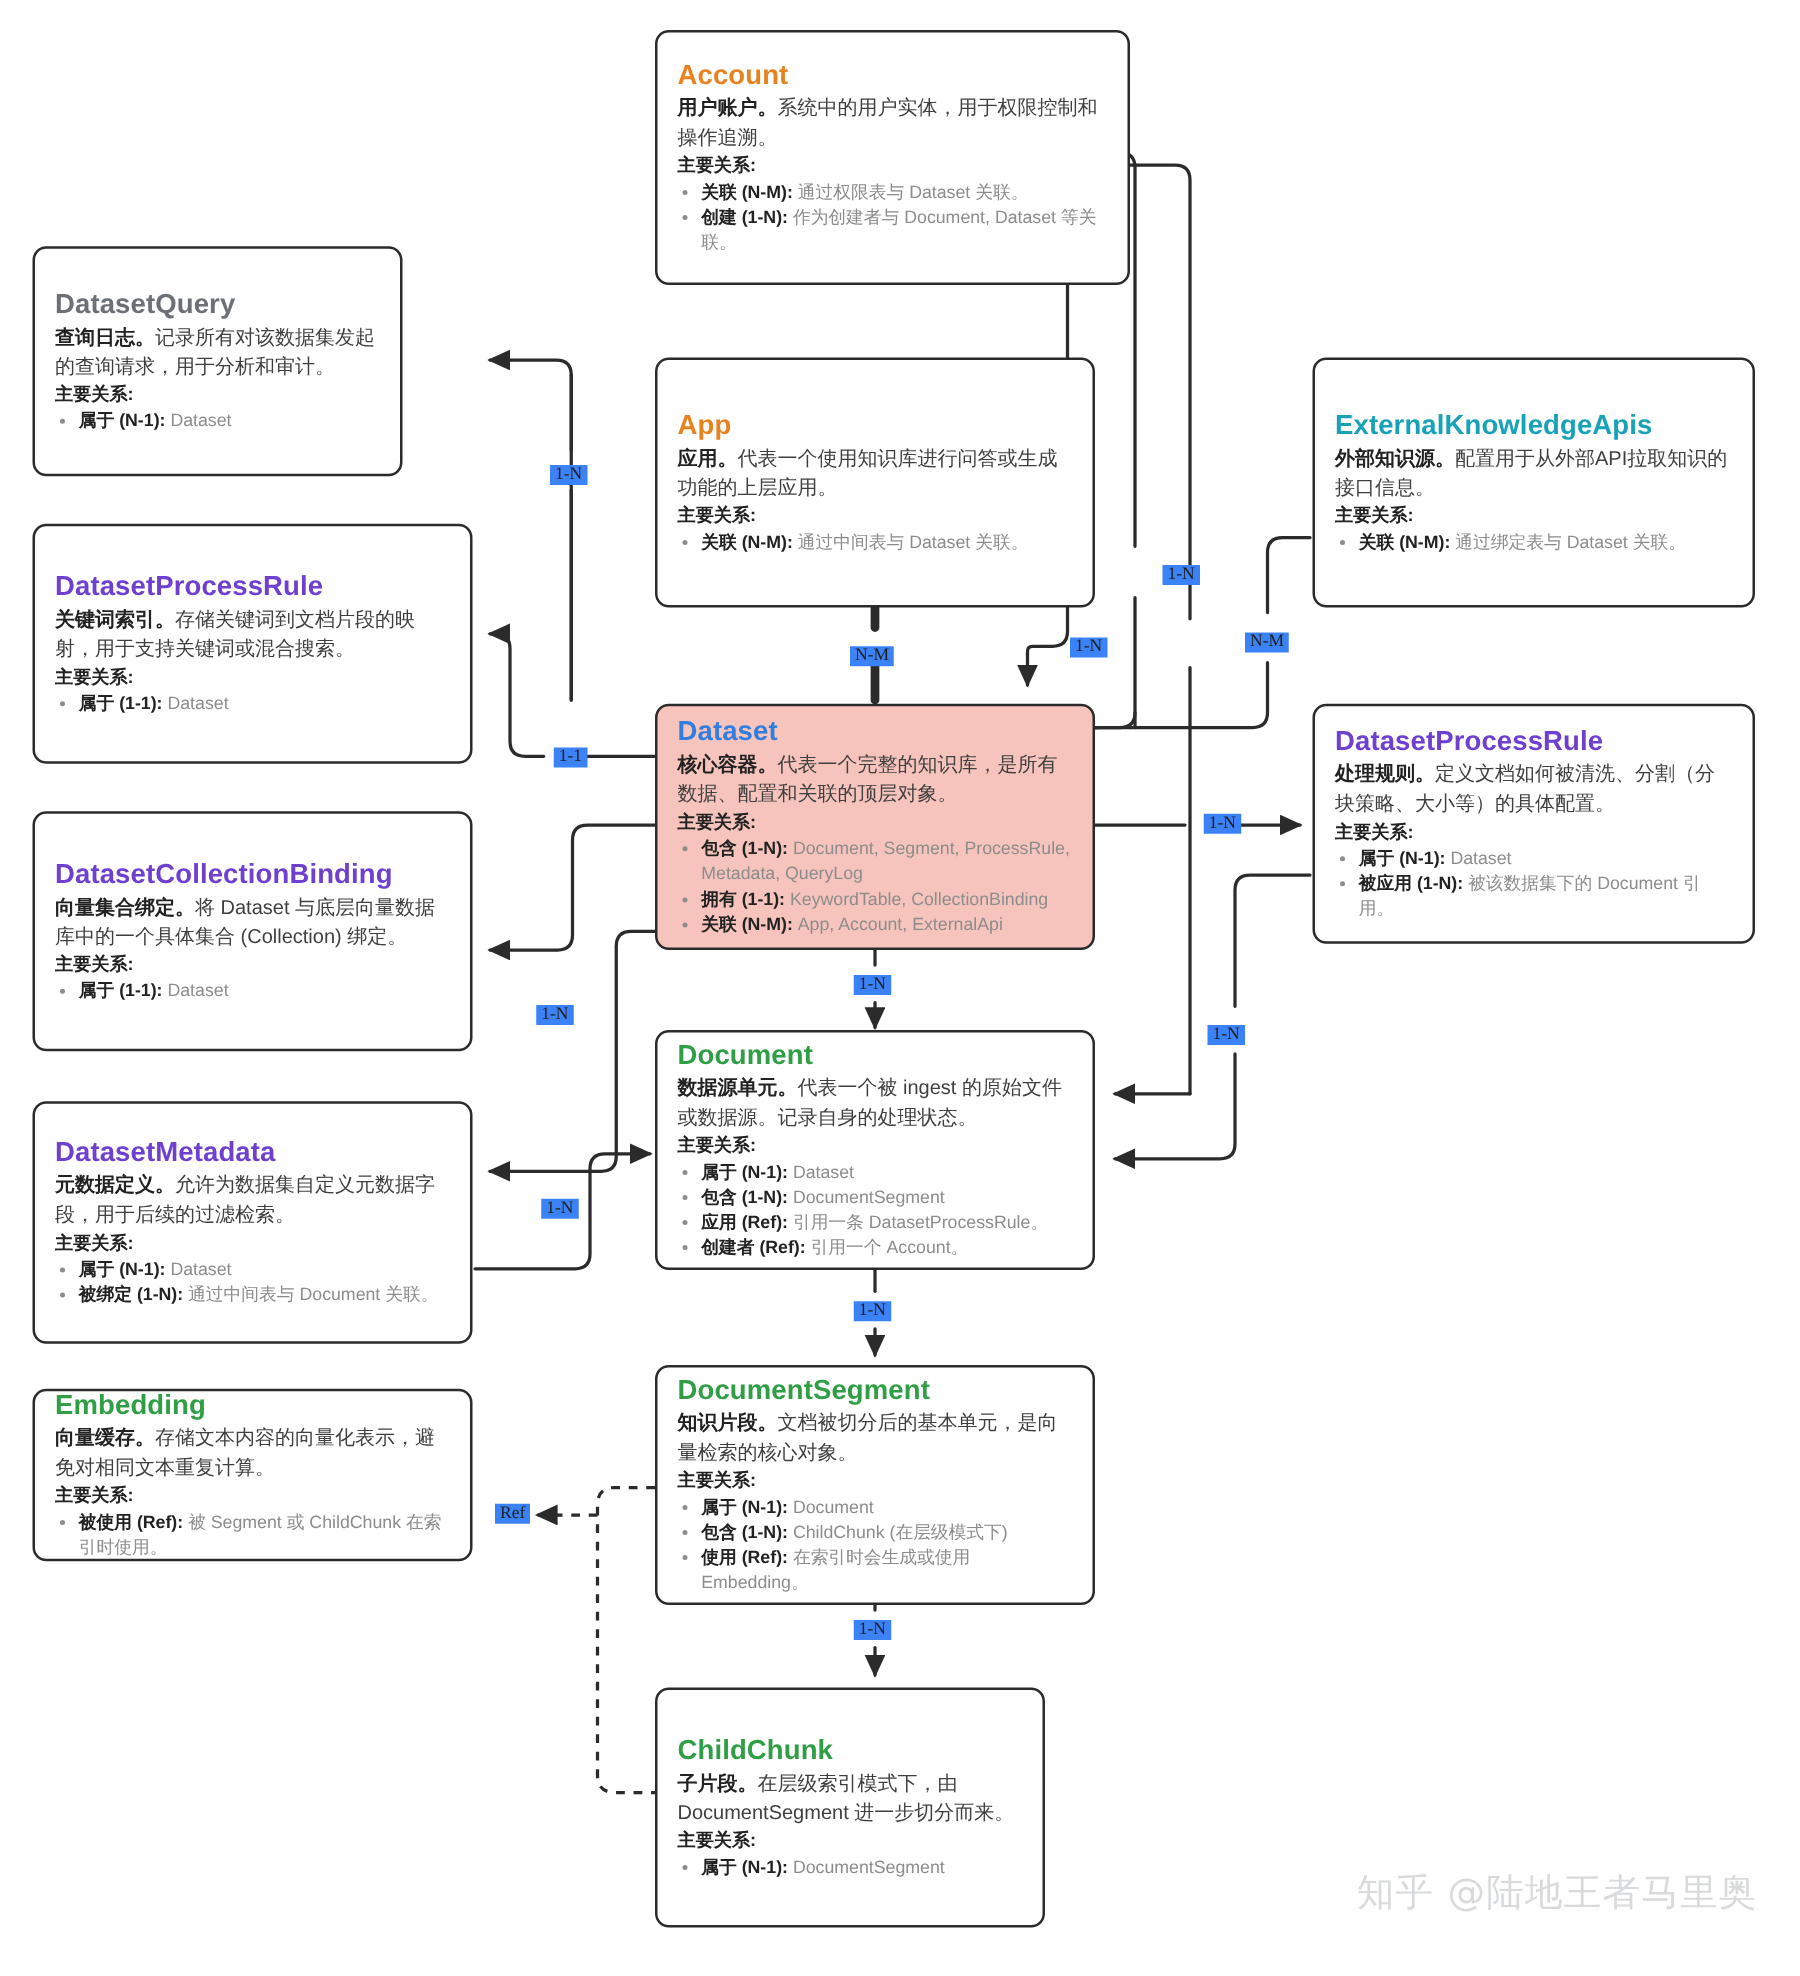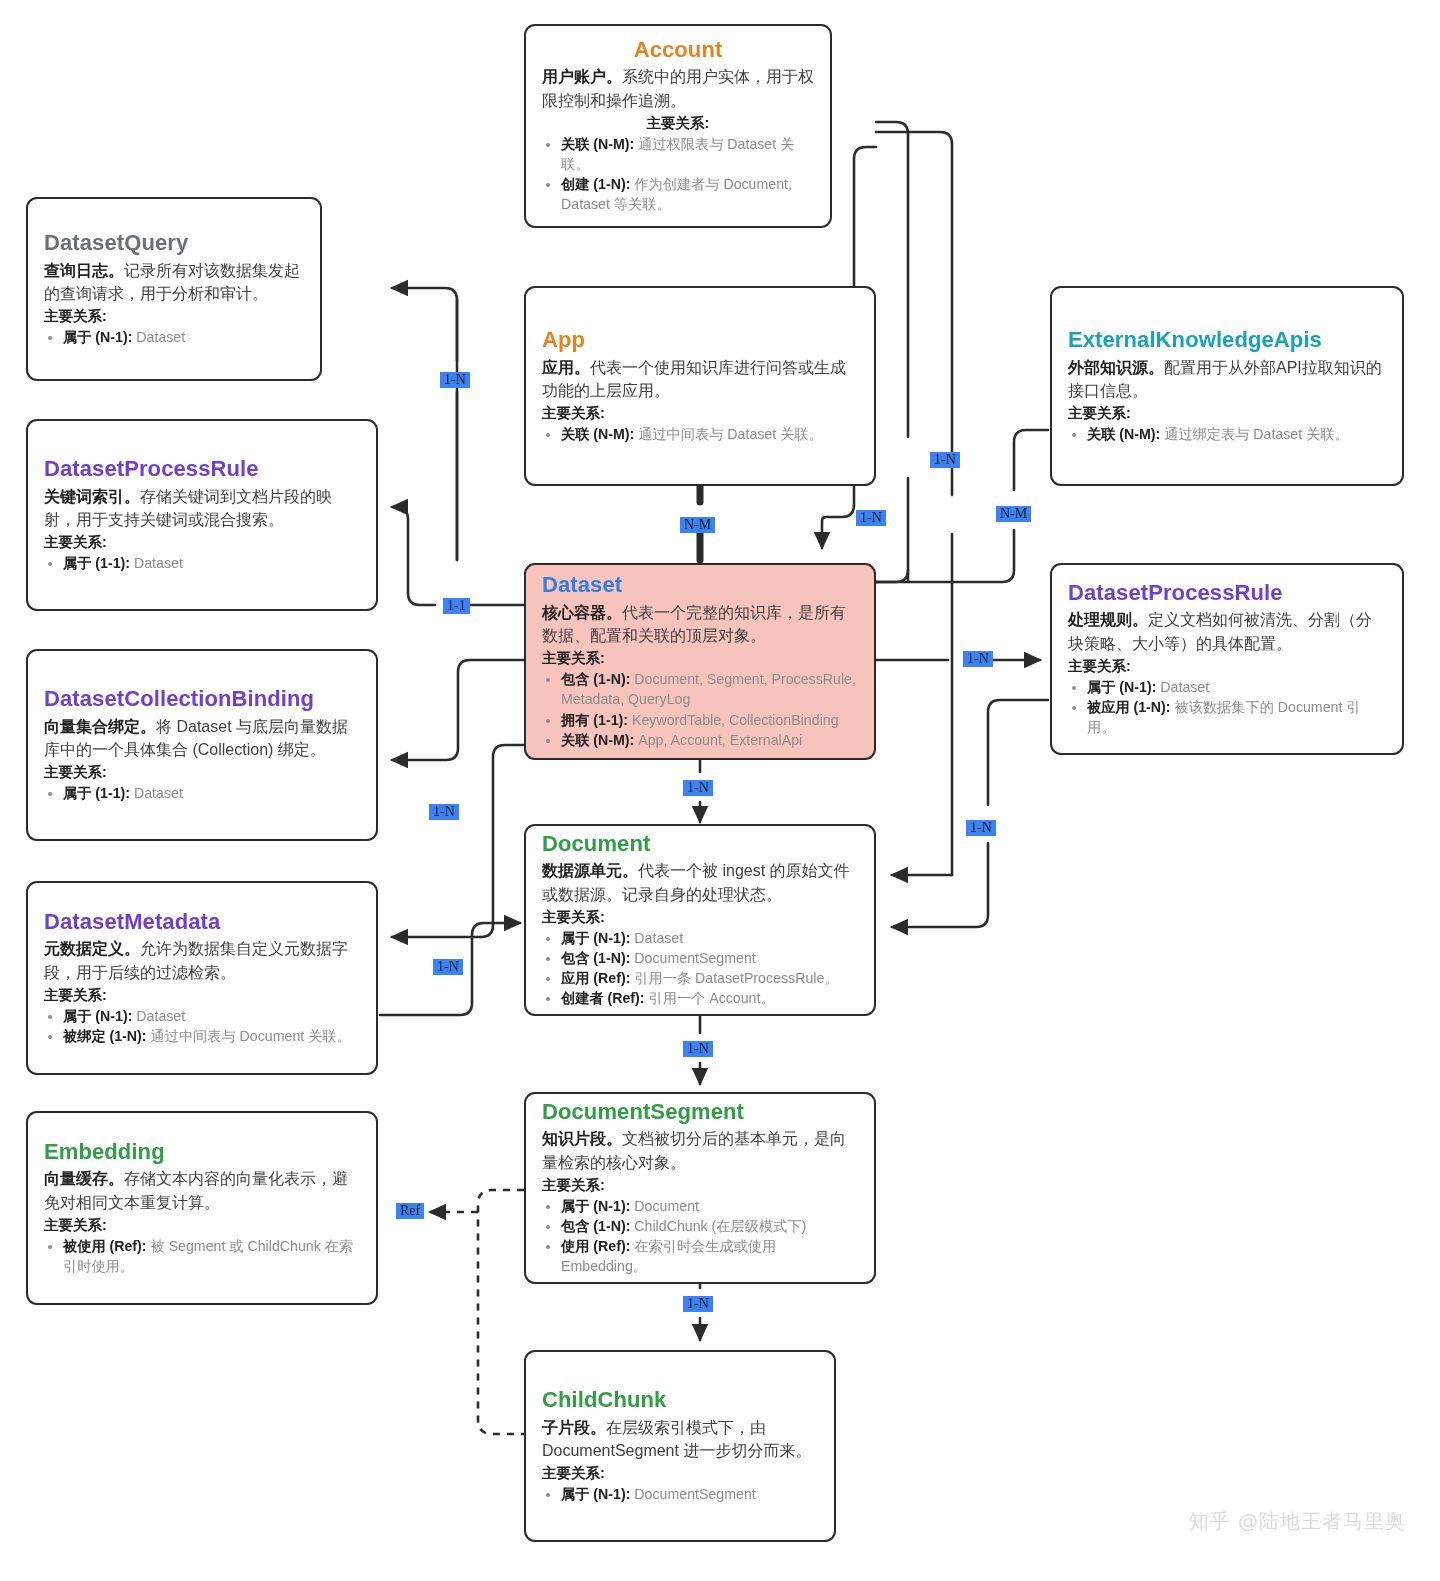--- a/index.html
+++ b/index.html
@@ -81,21 +81,21 @@
     padding:1px 4px;
     white-space:nowrap;
     line-height:1;
     font-family:Liberation Serif, serif;
   }
 
   #watermark{
     position:absolute;
     right:34px;
     bottom:46px;
-    font-size:20px;
+    font-size:30px;
     color:#d8dadc;
     letter-spacing:1px;
     white-space:nowrap;
     font-family:"DejaVu Sans","Liberation Sans",sans-serif;
   }
 </style>
 </head>
 <body>
 
 <div id="canvas">
@@ -159,21 +159,21 @@
       <path d="M700,1281 L700,1288"></path>
       <path d="M700,1318 L700,1340" marker-end="url(#arrow)"></path>
     </g>
 
     <g fill="none" stroke="#2b2b2b" stroke-width="2.6" stroke-dasharray="7 7" stroke-linecap="butt">
       <path d="M524,1190 L492,1190 Q478,1190 478,1204 L478,1420 Q478,1434 492,1434 L524,1434"></path>
       <path d="M478,1212 L430,1212" marker-end="url(#arrowdash)"></path>
     </g>
   </svg>
 
-  <div class="node" style="left:524px;top:24px;width:308px;height:204px;align-items:center;">
+  <div class="node" style="left:524px;top:24px;width:380px;height:204px;">
     <div class="title c-orange">Account</div>
     <div class="desc"><b>用户账户。</b><span>系统中的用户实体，用于权限控制和操作追溯。</span></div>
     <div class="rel-head">主要关系:</div>
     <ul>
       <li><b>关联 (N-M):</b> <span class="cn">通过权限表与 Dataset 关联。</span></li>
       <li><b>创建 (1-N):</b> <span class="cn">作为创建者与 Document, Dataset 等关联。</span></li>
     </ul>
   </div>
 
   <div class="node" style="left:26px;top:197px;width:296px;height:184px;">
@@ -268,21 +268,21 @@
     <div class="title c-green">DocumentSegment</div>
     <div class="desc"><b>知识片段。</b><span>文档被切分后的基本单元，是向量检索的核心对象。</span></div>
     <div class="rel-head">主要关系:</div>
     <ul>
       <li><b>属于 (N-1):</b> <span class="cn">Document</span></li>
       <li><b>包含 (1-N):</b> <span class="cn">ChildChunk (在层级模式下)</span></li>
       <li><b>使用 (Ref):</b> <span class="cn">在索引时会生成或使用 Embedding。</span></li>
     </ul>
   </div>
 
-  <div class="node" style="left:26px;top:1111px;width:352px;height:194px;">
+  <div class="node" style="left:26px;top:1111px;width:352px;height:138px;">
     <div class="title c-green">Embedding</div>
     <div class="desc"><b>向量缓存。</b><span>存储文本内容的向量化表示，避免对相同文本重复计算。</span></div>
     <div class="rel-head">主要关系:</div>
     <ul>
       <li><b>被使用 (Ref):</b> <span class="cn">被 Segment 或 ChildChunk 在索引时使用。</span></li>
     </ul>
   </div>
 
   <div class="node" style="left:524px;top:1350px;width:312px;height:192px;">
     <div class="title c-green">ChildChunk</div>

